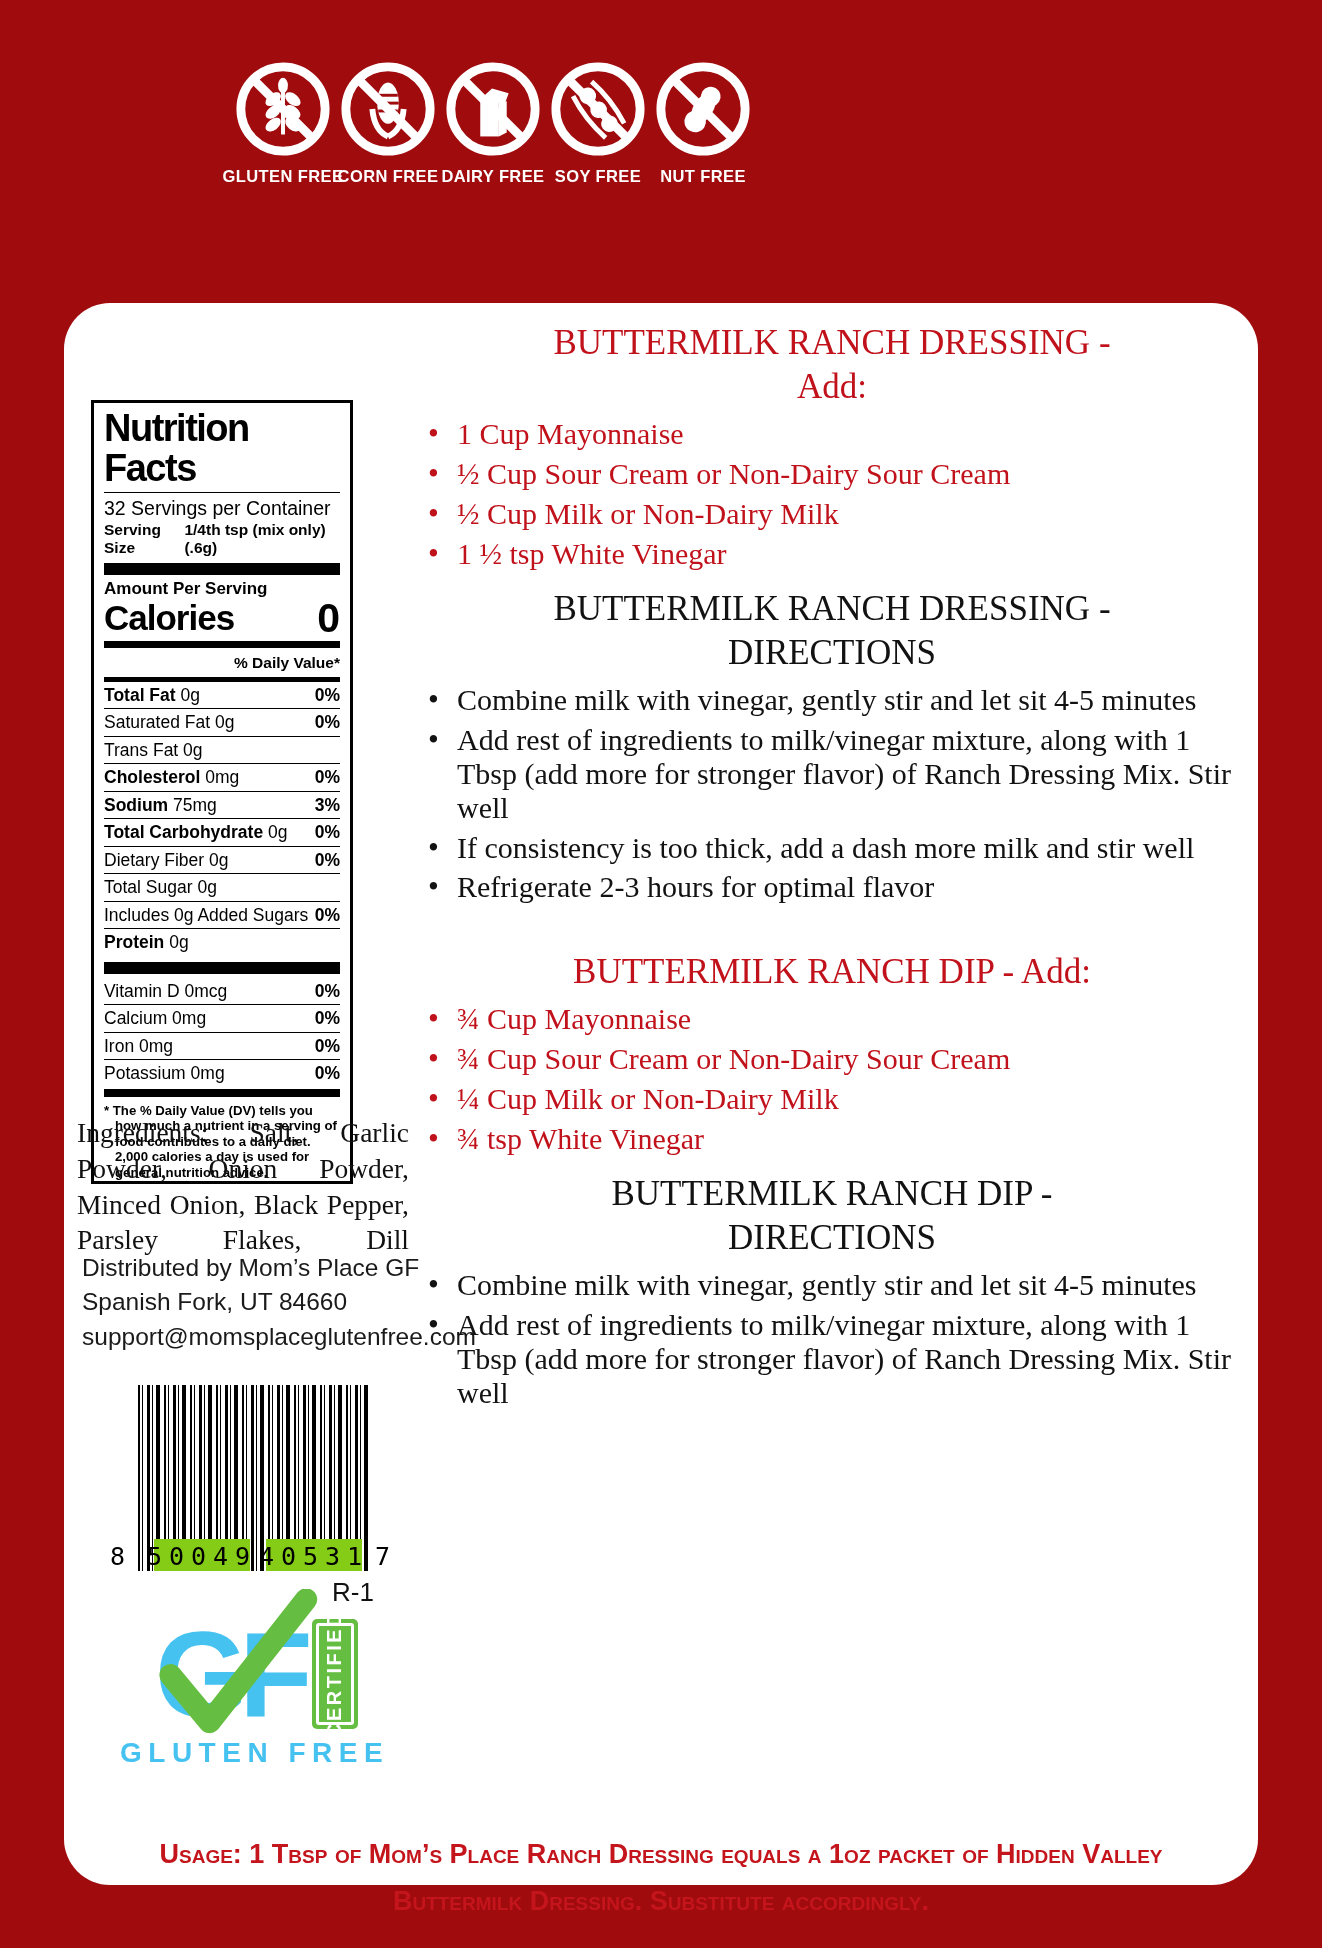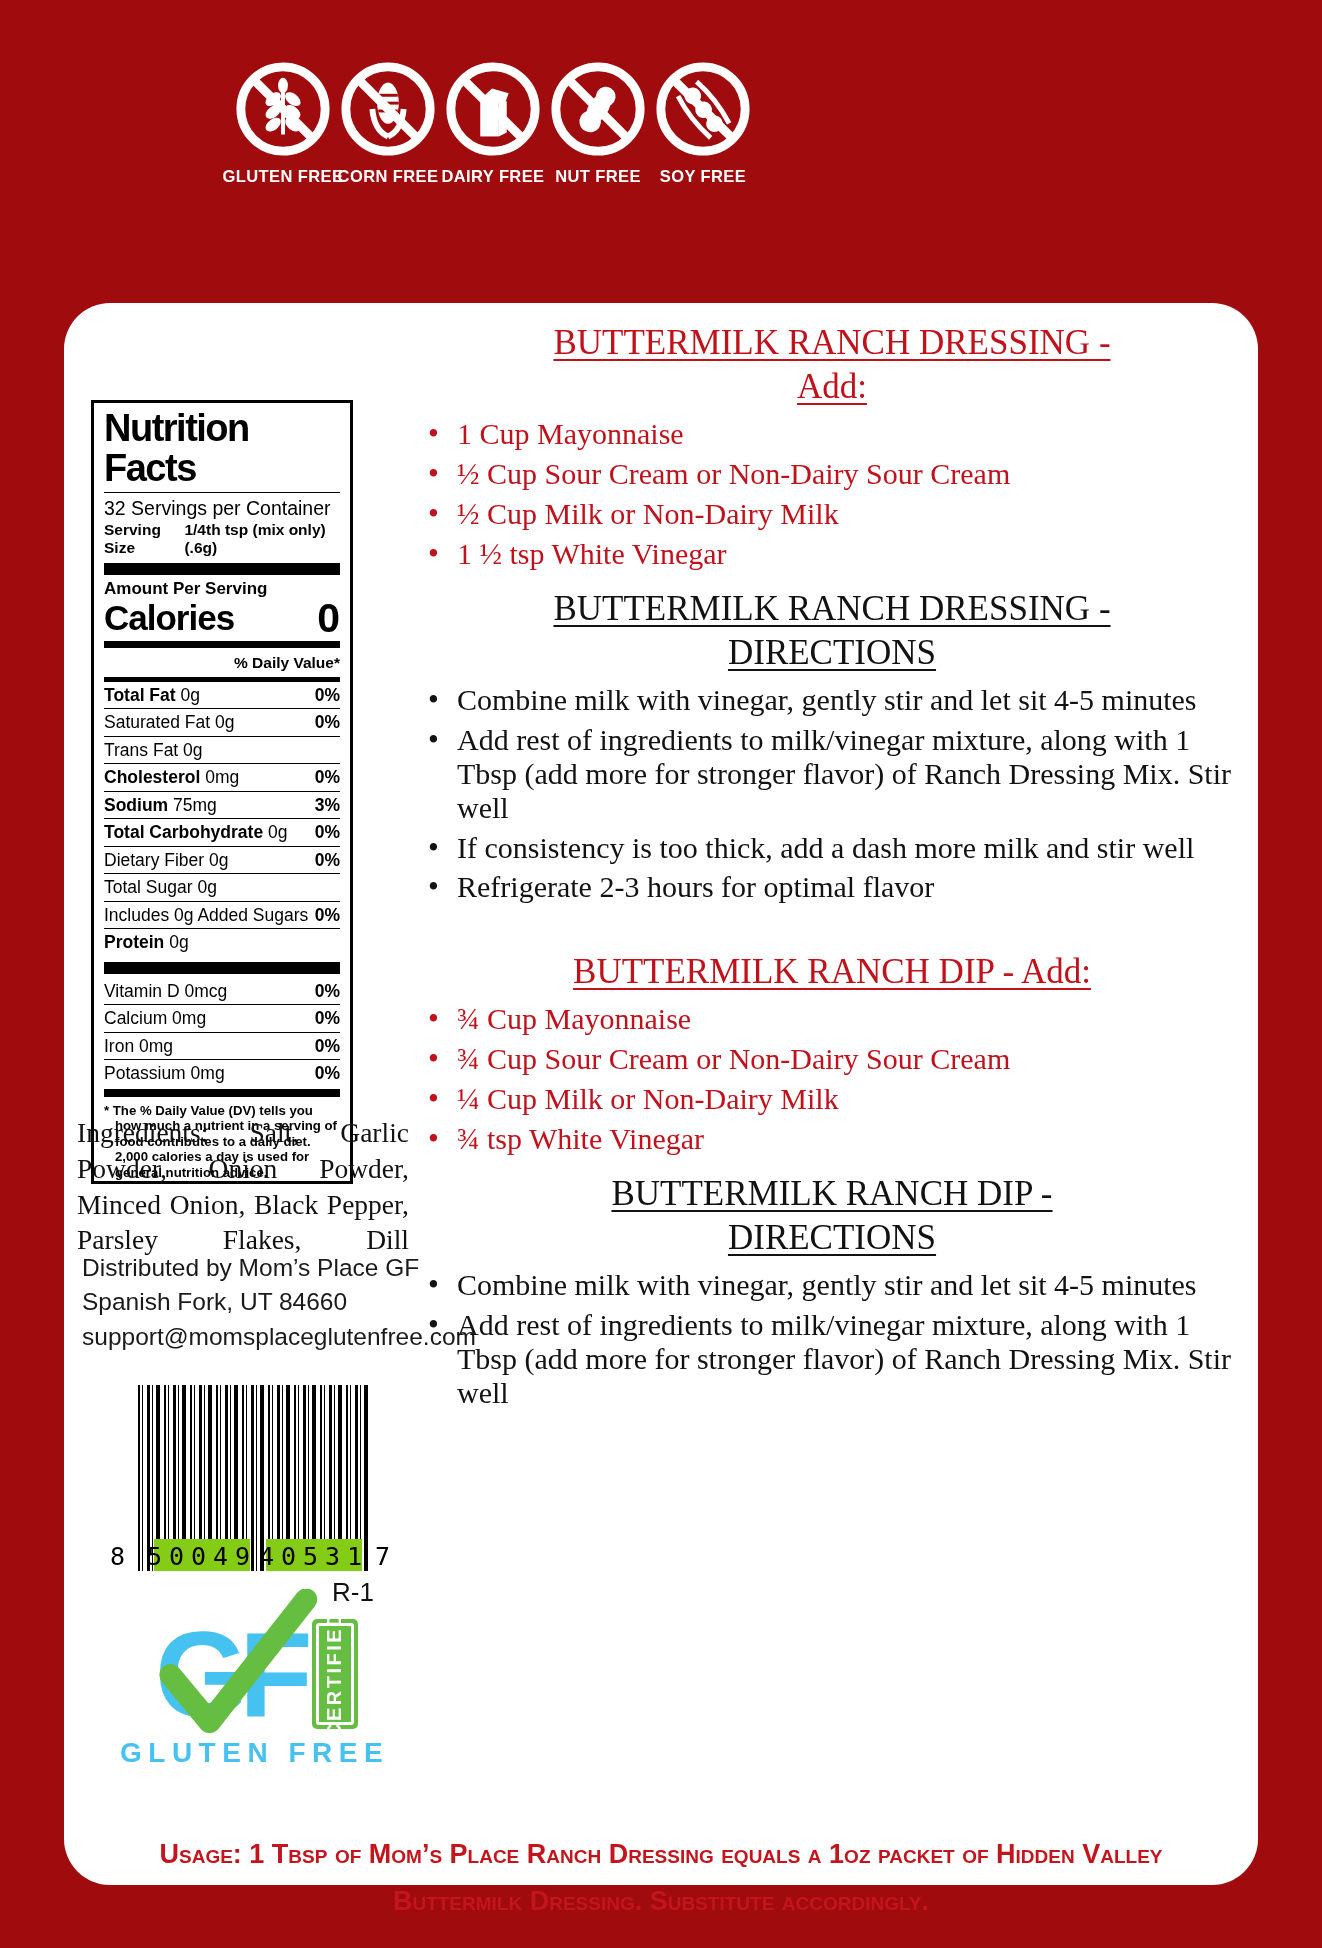--- a/index.html
+++ b/index.html
@@ -102,21 +102,21 @@
     margin-top:8px; color:#46C2F1; font-weight:bold; font-size:28px; letter-spacing:6.5px; white-space:nowrap;
   }
   
   .recipes {
     position:absolute; left:360px; top:18px; width:816px;
     font-family:"Liberation Serif", serif; color:#121212;
   }
   .r-head { text-align:center; font-size:35px; line-height:1.26; margin:16px 0 8px; }
   .r-head.first { margin-top:0; }
   .r-head.gap-lg { margin-top:46px; }
-  .r-head .u { text-decoration:underline; text-decoration-thickness:2px; text-underline-offset:5px; }
+  .r-head .u { text-decoration-thickness:2px; text-underline-offset:5px; }
   .red { color:#C1121B; }
   .black { color:#121212; }
   ul.r-list { list-style:none; }
   ul.r-list li { position:relative; padding-left:33px; font-size:30px; line-height:1.13; margin:6px 0; }
   ul.r-list li::before { content:"\2022"; position:absolute; left:4px; top:-1px; font-size:31px; }
   ul.r-list.red li::before { color:#C1121B; }
   
   .usage {
     position:absolute; left:0; right:0; top:1528px; text-align:center;
     color:#C4151C; font-weight:bold; font-size:27px; line-height:1.75;
@@ -176,43 +176,43 @@
         </g>
         <line x1="21" y1="21" x2="79" y2="79" stroke="#fff" stroke-width="9"></line>
       </svg>
       <div class="badge-label">DAIRY FREE</div>
     </div>
 
 
     <div class="badge">
       <svg viewBox="0 0 100 100">
         <circle cx="50" cy="50" r="43" fill="none" stroke="#fff" stroke-width="9"></circle>
-        <g transform="rotate(32 50 50)" fill="#fff">
-          <circle cx="50" cy="35" r="10"></circle>
-          <circle cx="50" cy="65" r="11"></circle>
-          <path d="M42 38 Q38 50 42 60 L58 60 Q62 50 58 38 Z"></path>
-        </g>
-        <line x1="21" y1="21" x2="79" y2="79" stroke="#fff" stroke-width="9"></line>
-      </svg>
-      <div class="badge-label">NUT  FREE</div>
-    </div>
-
-    <div class="badge">
-      <svg viewBox="0 0 100 100">
-        <circle cx="50" cy="50" r="43" fill="none" stroke="#fff" stroke-width="9"></circle>
         <g transform="rotate(-38 50 50)">
           <path d="M38 24 Q33 50 38 78" stroke="#fff" stroke-width="5" fill="none"></path>
           <path d="M62 24 Q67 50 62 78" stroke="#fff" stroke-width="5" fill="none"></path>
           <circle cx="50" cy="33" r="8.5" fill="#fff"></circle>
           <circle cx="50" cy="51" r="8.5" fill="#fff"></circle>
           <circle cx="50" cy="69" r="8.5" fill="#fff"></circle>
         </g>
         <line x1="21" y1="21" x2="79" y2="79" stroke="#fff" stroke-width="9"></line>
       </svg>
       <div class="badge-label">SOY FREE</div>
+    </div>
+
+    <div class="badge">
+      <svg viewBox="0 0 100 100">
+        <circle cx="50" cy="50" r="43" fill="none" stroke="#fff" stroke-width="9"></circle>
+        <g transform="rotate(32 50 50)" fill="#fff">
+          <circle cx="50" cy="35" r="10"></circle>
+          <circle cx="50" cy="65" r="11"></circle>
+          <path d="M42 38 Q38 50 42 60 L58 60 Q62 50 58 38 Z"></path>
+        </g>
+        <line x1="21" y1="21" x2="79" y2="79" stroke="#fff" stroke-width="9"></line>
+      </svg>
+      <div class="badge-label">NUT  FREE</div>
     </div>
   </div>
 
   <div class="card">
 
     <div class="nf">
       <div class="nf-title">Nutrition Facts</div>
       <div class="nf-rule1"></div>
       <div class="nf-servings">32 Servings per Container</div>
       <div class="nf-ss">

